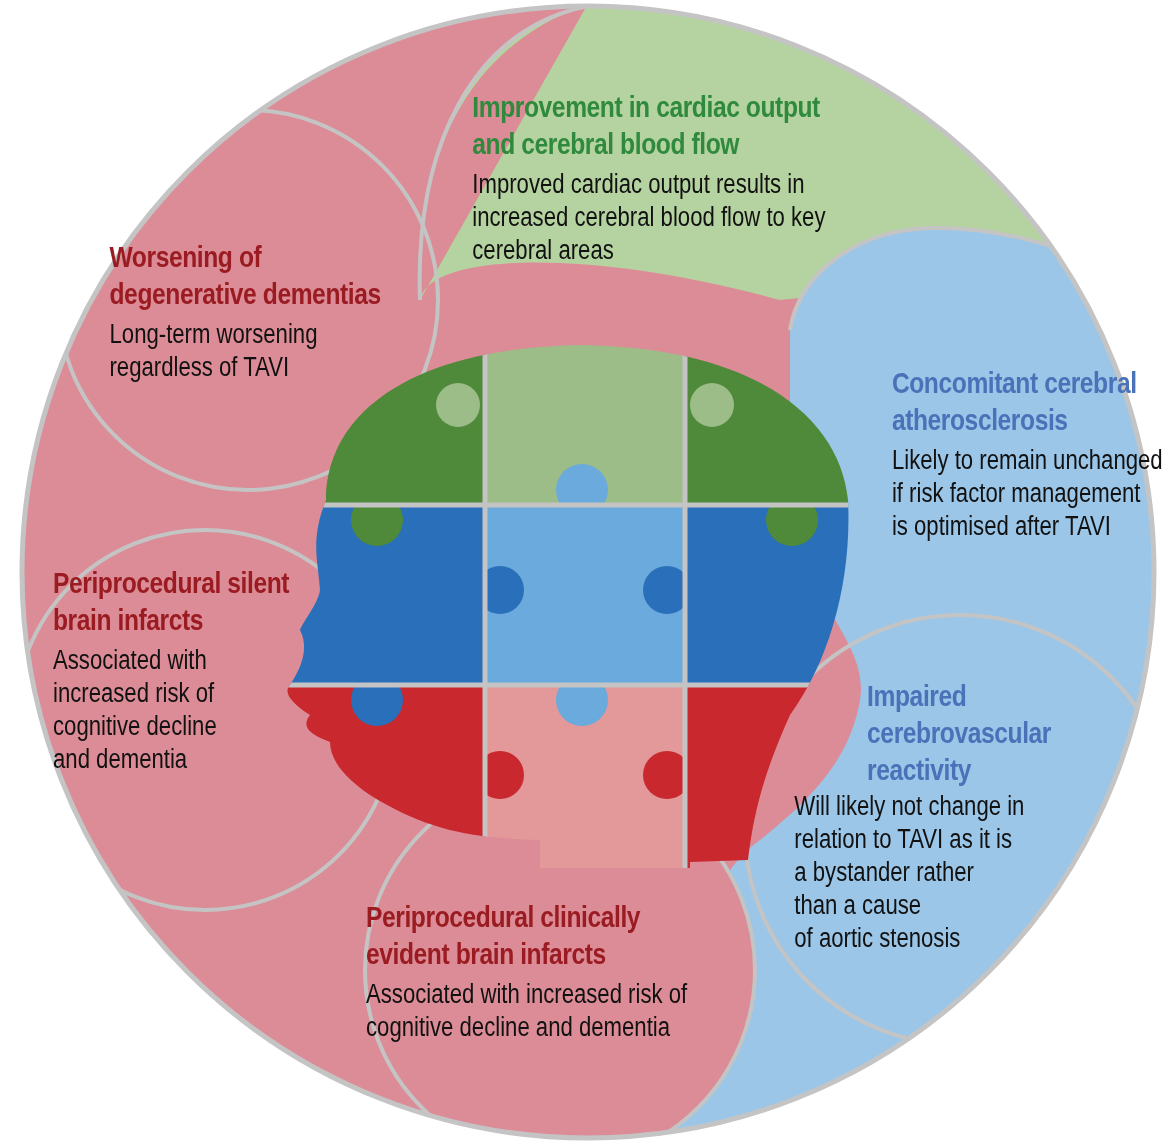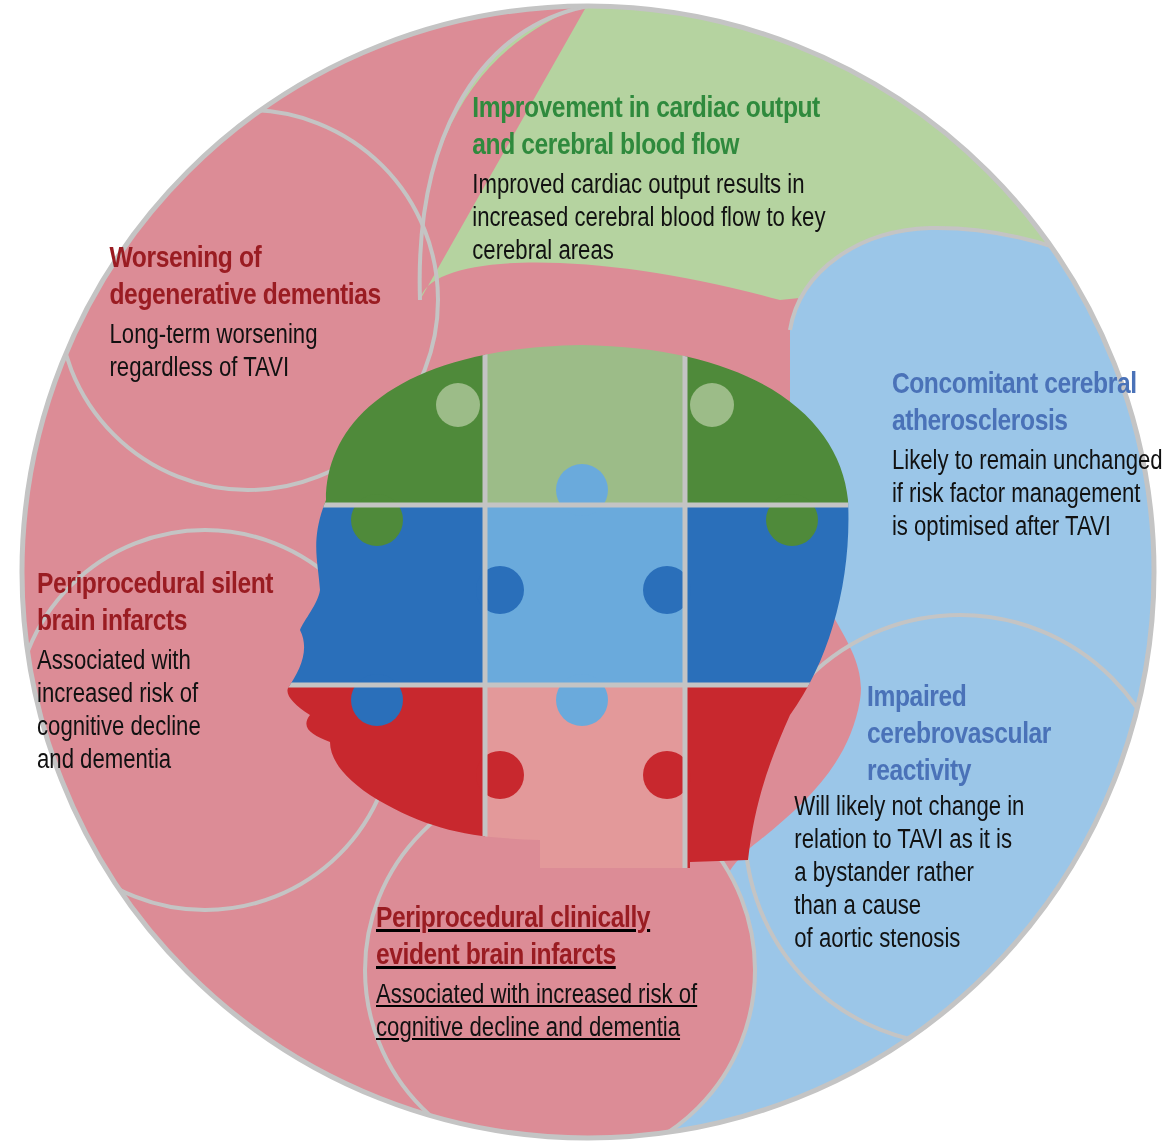--- a/index.html
+++ b/index.html
@@ -112,21 +112,21 @@
     <span class="line">Concomitant cerebral</span>
     <span class="line">atherosclerosis</span>
   </div>
   <div class="body">
     <span class="line">Likely to remain unchanged</span>
     <span class="line">if risk factor management</span>
     <span class="line">is optimised after TAVI</span>
   </div>
 </div>
 
-<div class="block" style="left:10px; top:564px; width:300px;">
+<div class="block" style="left:26px; top:564px; width:300px;">
   <div class="title" style="color:#9a1c22;">
     <span class="line">Periprocedural silent</span>
     <span class="line">brain infarcts</span>
   </div>
   <div class="body">
     <span class="line">Associated with</span>
     <span class="line">increased risk of</span>
     <span class="line">cognitive decline</span>
     <span class="line">and dementia</span>
   </div>
@@ -140,21 +140,21 @@
   </div>
   <div class="body" style="margin-top:2px;">
     <span class="line">Will likely not change in</span>
     <span class="line">relation to TAVI as it is</span>
     <span class="line">a bystander rather</span>
     <span class="line">than a cause</span>
     <span class="line">of aortic stenosis</span>
   </div>
 </div>
 
-<div class="block" style="left:340px; top:898px; width:400px;text-decoration:underline;">
+<div class="block" style="left:330px; top:898px; width:400px;">
   <div class="title" style="color:#9a1c22;">
     <span class="line">Periprocedural clinically</span>
     <span class="line">evident brain infarcts</span>
   </div>
   <div class="body">
     <span class="line">Associated with increased risk of</span>
     <span class="line">cognitive decline and dementia</span>
   </div>
 </div>
 

